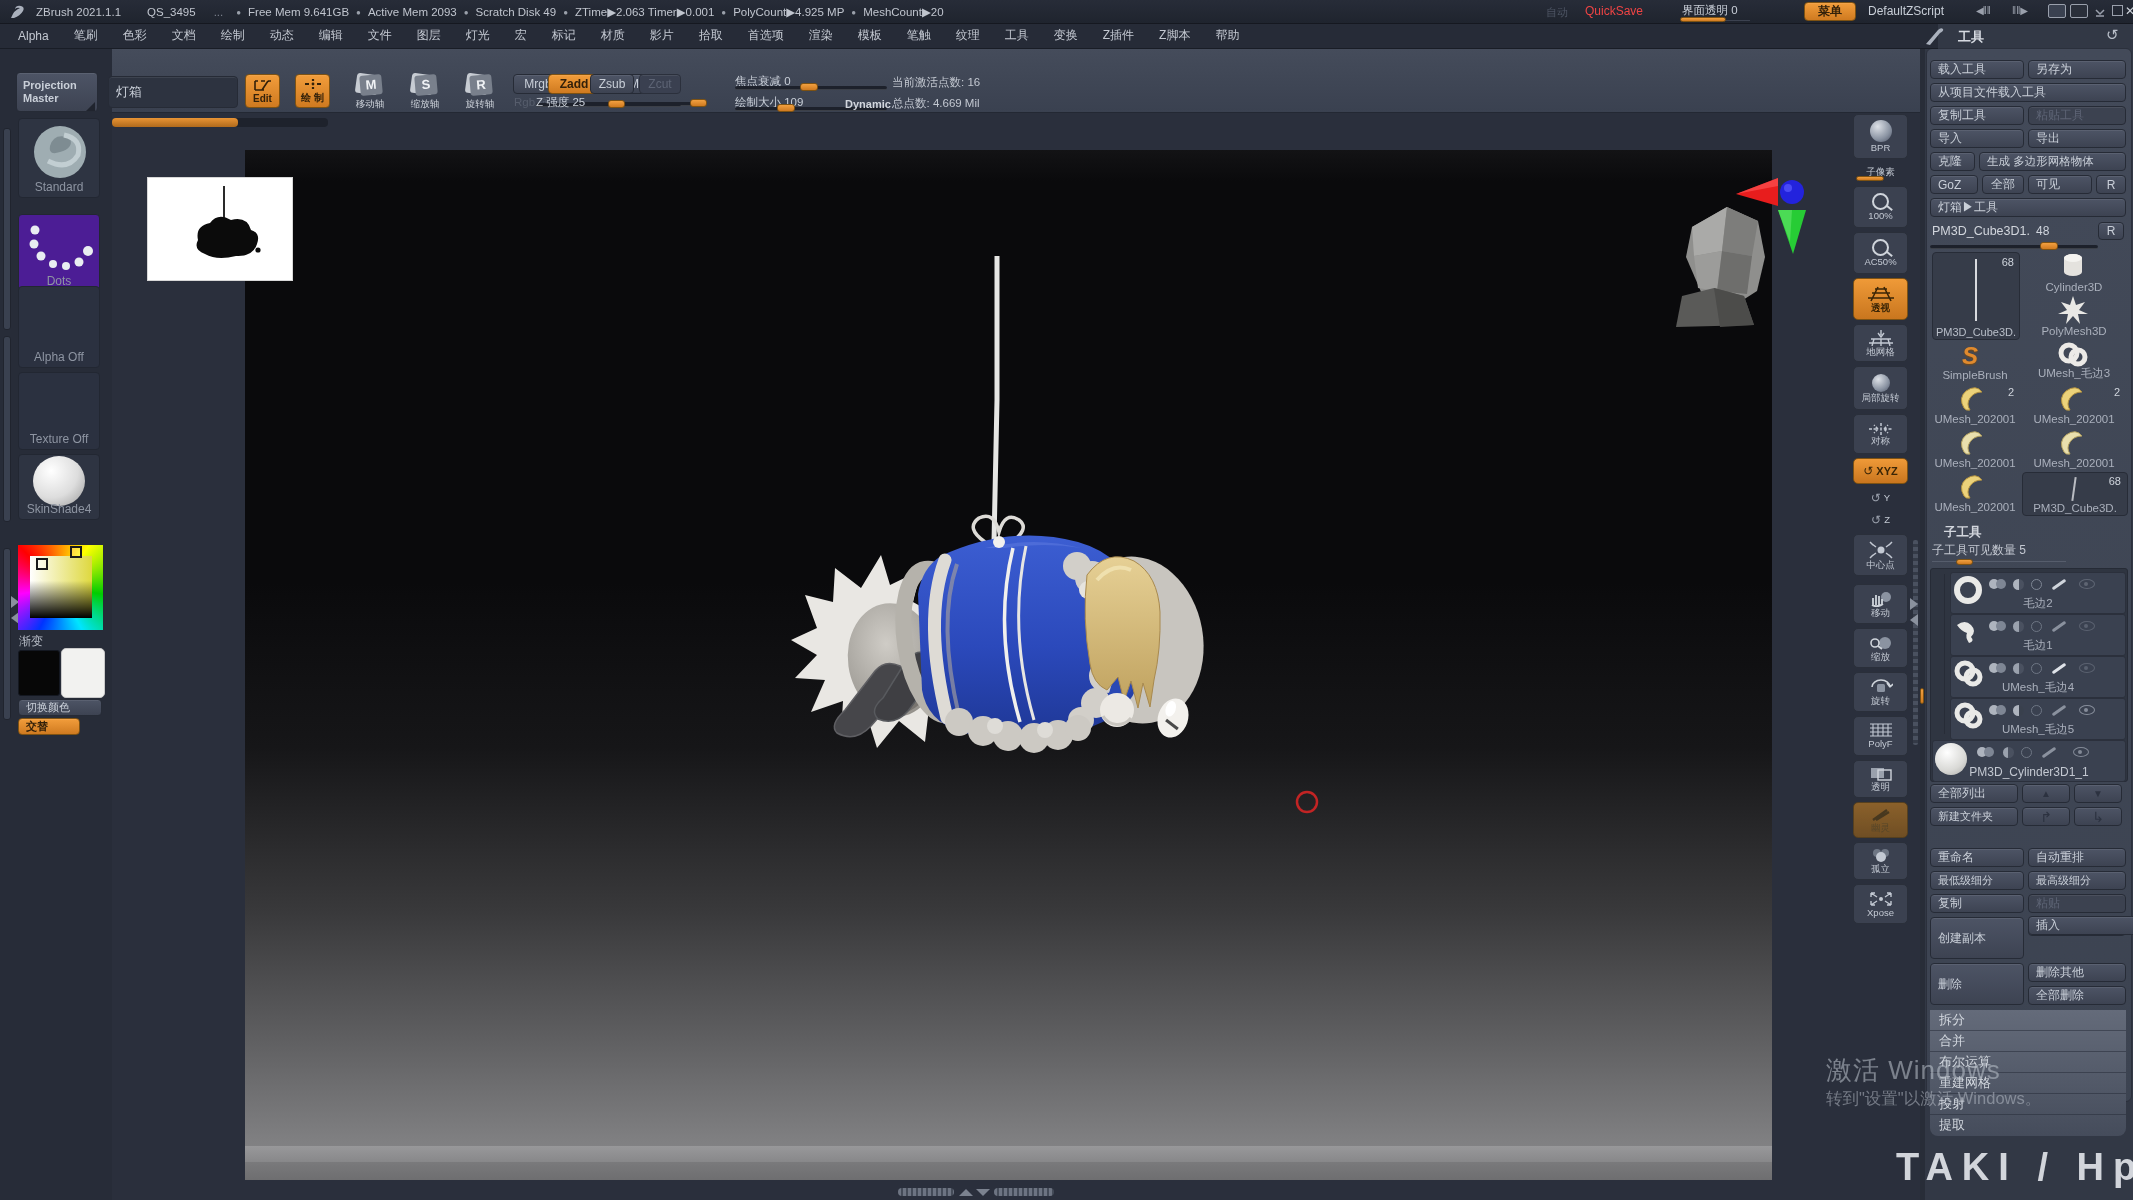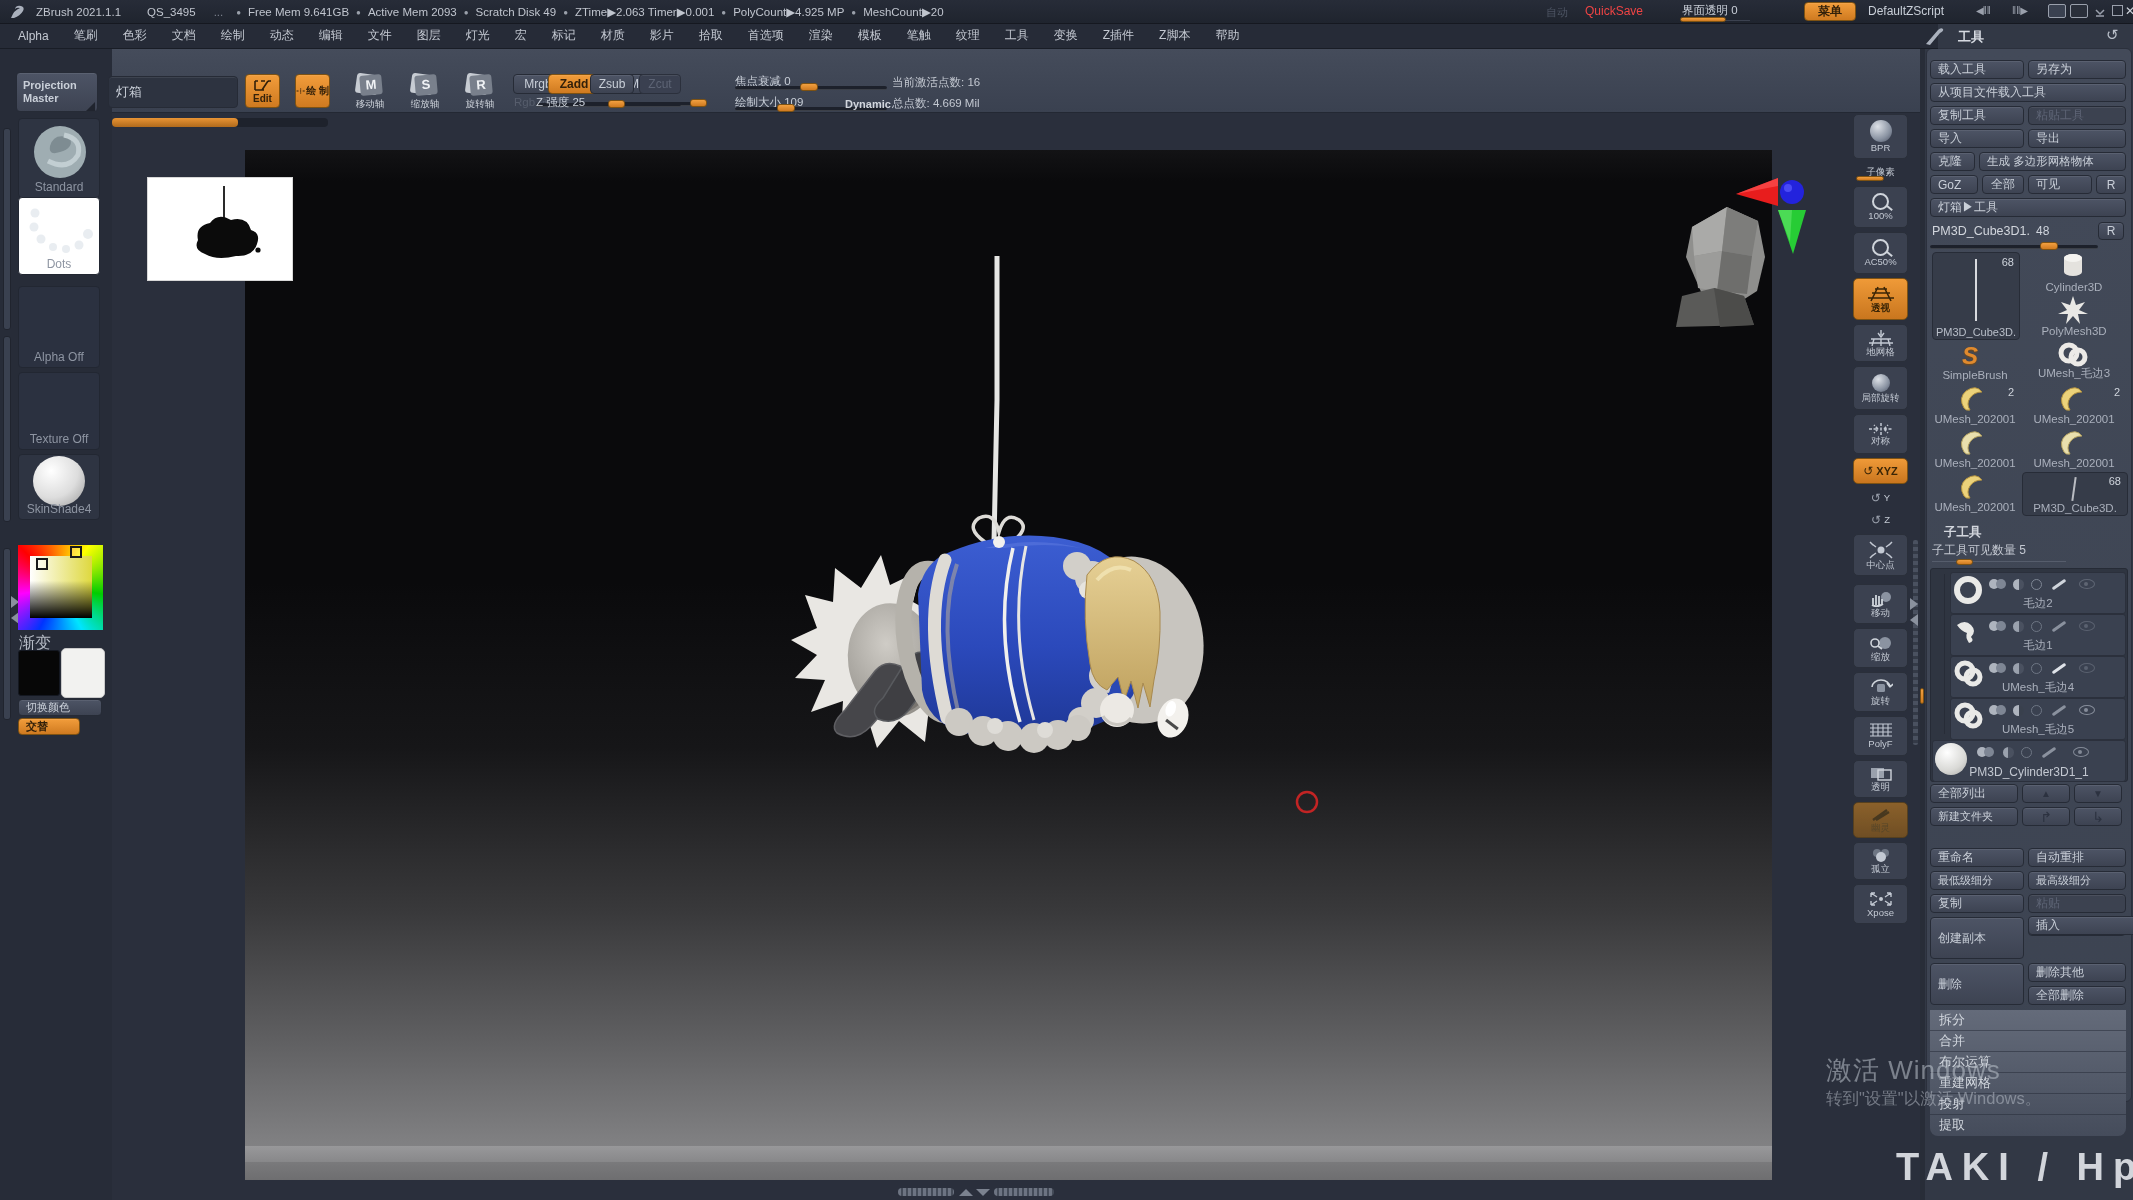--- a/index.html
+++ b/index.html
@@ -104,21 +104,21 @@
 <div class="abs" style="left:112px;top:48px;width:1808px;height:64px;background:linear-gradient(#454c5b,#3a4150);border-bottom:1px solid #232833;z-index:5"></div>
 
 <div class="btn left" style="left:108px;top:76px;width:130px;height:32px;background:#2d3340;font-size:13px;z-index:6">灯箱</div>
 
 <div class="btn orange" style="left:245px;top:74px;width:35px;height:34px;flex-direction:column;gap:1px;z-index:6">
   <svg width="18" height="13" viewBox="0 0 18 13">
       <path d="M1,2 H4 M7,2 H11 M14,2 H17 M1,2 V11 M1,11 H10 M14,2 L8,11" stroke="#33210a" stroke-width="1.6" fill="none"></path>
     </svg>
   <span style="font-size:10px">Edit</span>
 </div>
-<div class="btn orange" style="left:295px;top:74px;width:35px;height:34px;flex-direction:row;gap:1px;z-index:6">
+<div class="btn orange" style="left:295px;top:74px;width:35px;height:34px;flex-direction:column;gap:1px;z-index:6">
   <svg width="18" height="12" viewBox="0 0 18 12">
       <path d="M1,6 H5 M13,6 H17 M9,1 V3 M9,9 V11" stroke="#33210a" stroke-width="2.2" fill="none"></path>
       <circle cx="9" cy="6" r="1.4" fill="#33210a"></circle>
     </svg>
   <span style="font-size:10px">绘 制</span>
 </div>
 
 <div class="abs" style="left:348px;top:72px;width:44px;height:40px;z-index:6;text-align:center">
   <div class="abs" style="left:8px;top:2px;width:22px;height:20px;background:#c7ccd3;border-radius:3px;transform:rotate(8deg)"></div>
   <div class="abs" style="left:12px;top:3px;width:22px;height:20px;background:#79808c;border-radius:3px;transform:rotate(-5deg);color:#f0f2f5;font-weight:bold;font-size:13px;line-height:20px">M</div>
@@ -171,21 +171,21 @@
 
 <div class="cell" style="left:18px;top:118px;width:82px;height:80px;z-index:5">
   <svg width="64" height="58" viewBox="0 0 64 58" style="margin:4px 0 0 9px">
     <circle cx="32" cy="29" r="26" fill="#9fadb2"></circle>
     <path d="M32,29 q14,-4 10,-14 q-16,-6 -20,8 q-2,10 10,6 Z" fill="#7e8c92"></path>
     <path d="M20,38 q20,10 30,-6 q4,-16 -14,-20" stroke="#c2ced2" stroke-width="5" fill="none"></path>
   </svg>
   <div class="cap">Standard</div>
 </div>
 
-<div class="cell" style="left:18px;top:197px;width:82px;height:78px;z-index:5;background:#ffffff">
+<div class="cell" style="left:18px;top:214px;width:82px;height:78px;z-index:5;background:#4c1d95">
   <svg width="78" height="56" viewBox="0 0 78 56" style="margin:3px 0 0 2px">
     <circle cx="14" cy="12" r="4.5" fill="#e9edf1"></circle>
       <circle cx="13" cy="26" r="4.5" fill="#e9edf1"></circle>
     <circle cx="20" cy="38" r="4.5" fill="#e9edf1"></circle>
       <circle cx="32" cy="46" r="4" fill="#e9edf1"></circle>
     <circle cx="45" cy="48" r="4" fill="#e9edf1"></circle>
       <circle cx="58" cy="44" r="4.5" fill="#e9edf1"></circle>
     <circle cx="67" cy="33" r="5" fill="#e9edf1"></circle>
   </svg>
   <div class="cap">Dots</div>
@@ -202,21 +202,21 @@
 <div class="cell" style="left:18px;top:454px;width:82px;height:66px;z-index:5">
   <div style="position:absolute;left:14px;top:1px;width:52px;height:50px;border-radius:50%;background:radial-gradient(circle at 35% 30%,#ffffff,#dddddd 55%,#a8a8a8 90%)"></div>
   <div class="cap">SkinShade4</div>
 </div>
 
 <div class="abs" style="left:18px;top:545px;width:85px;height:85px;z-index:5;background:conic-gradient(from 315deg,#ff0000,#ffff00 22%,#00cc00 40%,#00e5ff 55%,#0033ff 70%,#ff00ff 85%,#ff0000)">
   <div style="position:absolute;left:12px;top:11px;width:62px;height:62px;background:linear-gradient(to top,#000,rgba(0,0,0,0) 60%),linear-gradient(to right,#ffffff,#ded83e)"></div>
   <div style="position:absolute;left:18px;top:13px;width:8px;height:8px;border:2px solid #1a1a1a;background:rgba(255,255,255,.25)"></div>
   <div style="position:absolute;left:52px;top:1px;width:8px;height:8px;border:2px solid #1a1a1a;background:rgba(255,255,255,.25)"></div>
 </div>
-<span class="lbl" style="left:19px;top:633px;font-size:16px;color:#b7bcc6;z-index:5">渐变</span>
+<span class="lbl" style="left:19px;top:633px;font-size:12px;color:#b7bcc6;z-index:5">渐变</span>
 <div class="abs" style="left:18px;top:650px;width:40px;height:44px;background:#070707;border:1px solid #141821;border-radius:3px;z-index:5"></div>
 <div class="abs" style="left:61px;top:648px;width:42px;height:48px;background:#f2f2f0;border:1px solid #c9c9c9;border-radius:5px;z-index:5"></div>
 <div class="btn left small" style="left:18px;top:699px;width:84px;height:17px;z-index:5;font-size:11px">切换颜色</div>
 <div class="btn orange small" style="left:18px;top:718px;width:62px;height:17px;z-index:5;font-size:11px;justify-content:flex-start;padding-left:7px">交替</div>
 
 <div class="abs" style="left:112px;top:112px;width:1738px;height:1088px;background:#2a2f3c;z-index:1"></div>
 
 <div class="abs" style="left:112px;top:118px;width:216px;height:9px;background:#1e222c;border-radius:4px;z-index:3"></div>
 <div class="abs" style="left:112px;top:118px;width:126px;height:9px;background:linear-gradient(#e99434,#b06a1c);border-radius:4px;z-index:3"></div>
 

